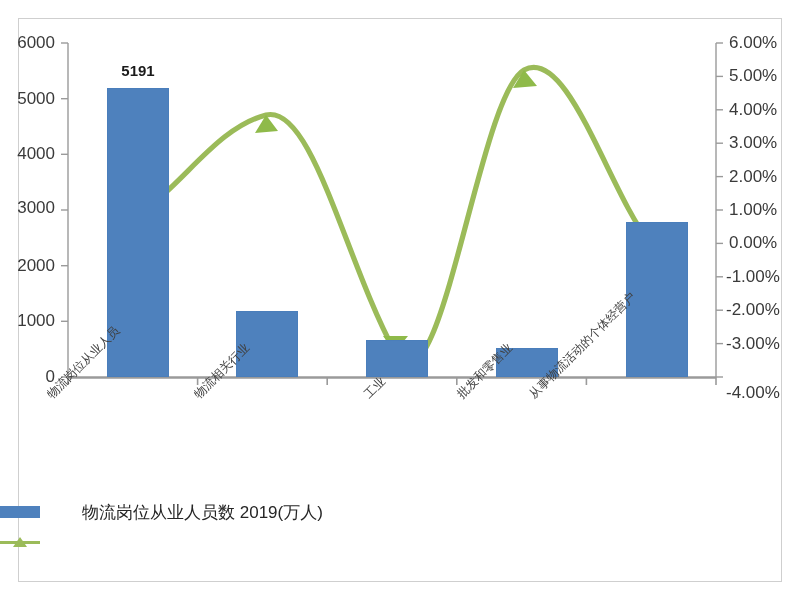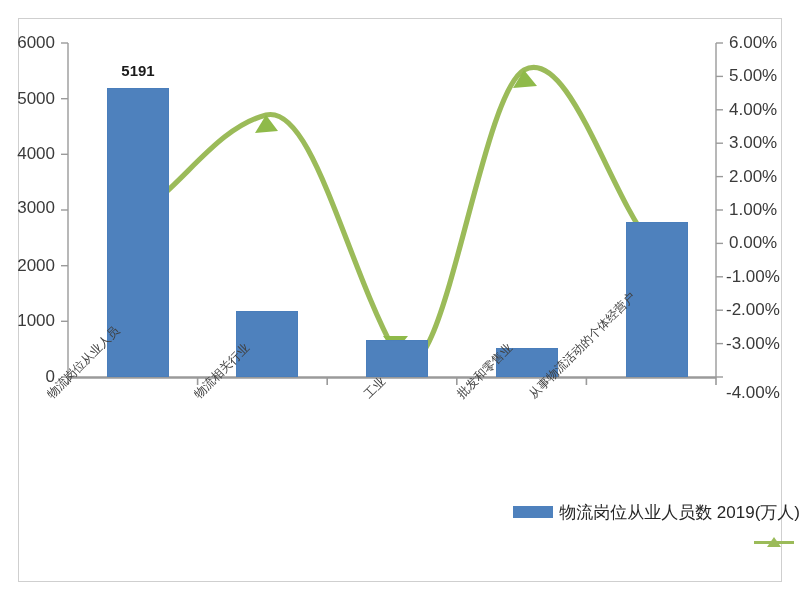--- a/index.html
+++ b/index.html
@@ -6,21 +6,21 @@
   body{width:800px;height:600px;background:#ffffff;font-family:"Liberation Sans","DejaVu Sans",sans-serif;overflow:hidden;}
   #chart-frame{position:absolute;left:18px;top:18px;width:764px;height:564px;border:1px solid #cfcfcf;box-sizing:border-box;background:#fff;}
   .plot{position:absolute;left:0;top:0;width:800px;height:600px;}
   .axis-label{position:absolute;font-size:17px;color:#3a3a3a;white-space:nowrap;line-height:1;}
   .ylab-left{text-align:right;}
   .ylab-right{text-align:left;}
   .cat-label{position:absolute;font-size:12px;color:#404040;white-space:nowrap;transform-origin:left top;transform:rotate(-45deg);line-height:1;}
   .bar{position:absolute;background:#4e81bd;border:1px solid #4a7ebb;box-sizing:border-box;}
   .bar-label{position:absolute;font-size:15px;font-weight:bold;color:#1a1a1a;text-align:center;white-space:nowrap;}
   .legend{position:absolute;left:0;top:497px;width:800px;}
-  .legend-row{display:flex;align-items:center;justify-content:flex-end;height:30px;}
+  .legend-row{display:flex;align-items:center;justify-content:flex-start;height:30px;gap:36px;}
   .legend-swatch-bar{width:40px;height:12px;background:#4e81bd;margin-right:6px;flex:none;}
   .legend-swatch-line{position:relative;width:40px;height:14px;margin-right:6px;flex:none;}
   .legend-swatch-line .ln{position:absolute;left:0;top:6px;width:40px;height:3px;background:#9bbb59;}
   .legend-swatch-line .mk{position:absolute;left:13px;top:2px;width:0;height:0;border-left:7px solid transparent;border-right:7px solid transparent;border-bottom:10px solid #9bbb59;}
   .legend-text{font-size:17px;color:#262626;white-space:nowrap;}
   svg{position:absolute;left:0;top:0;}
 </style>
 </head>
 <body>
 

